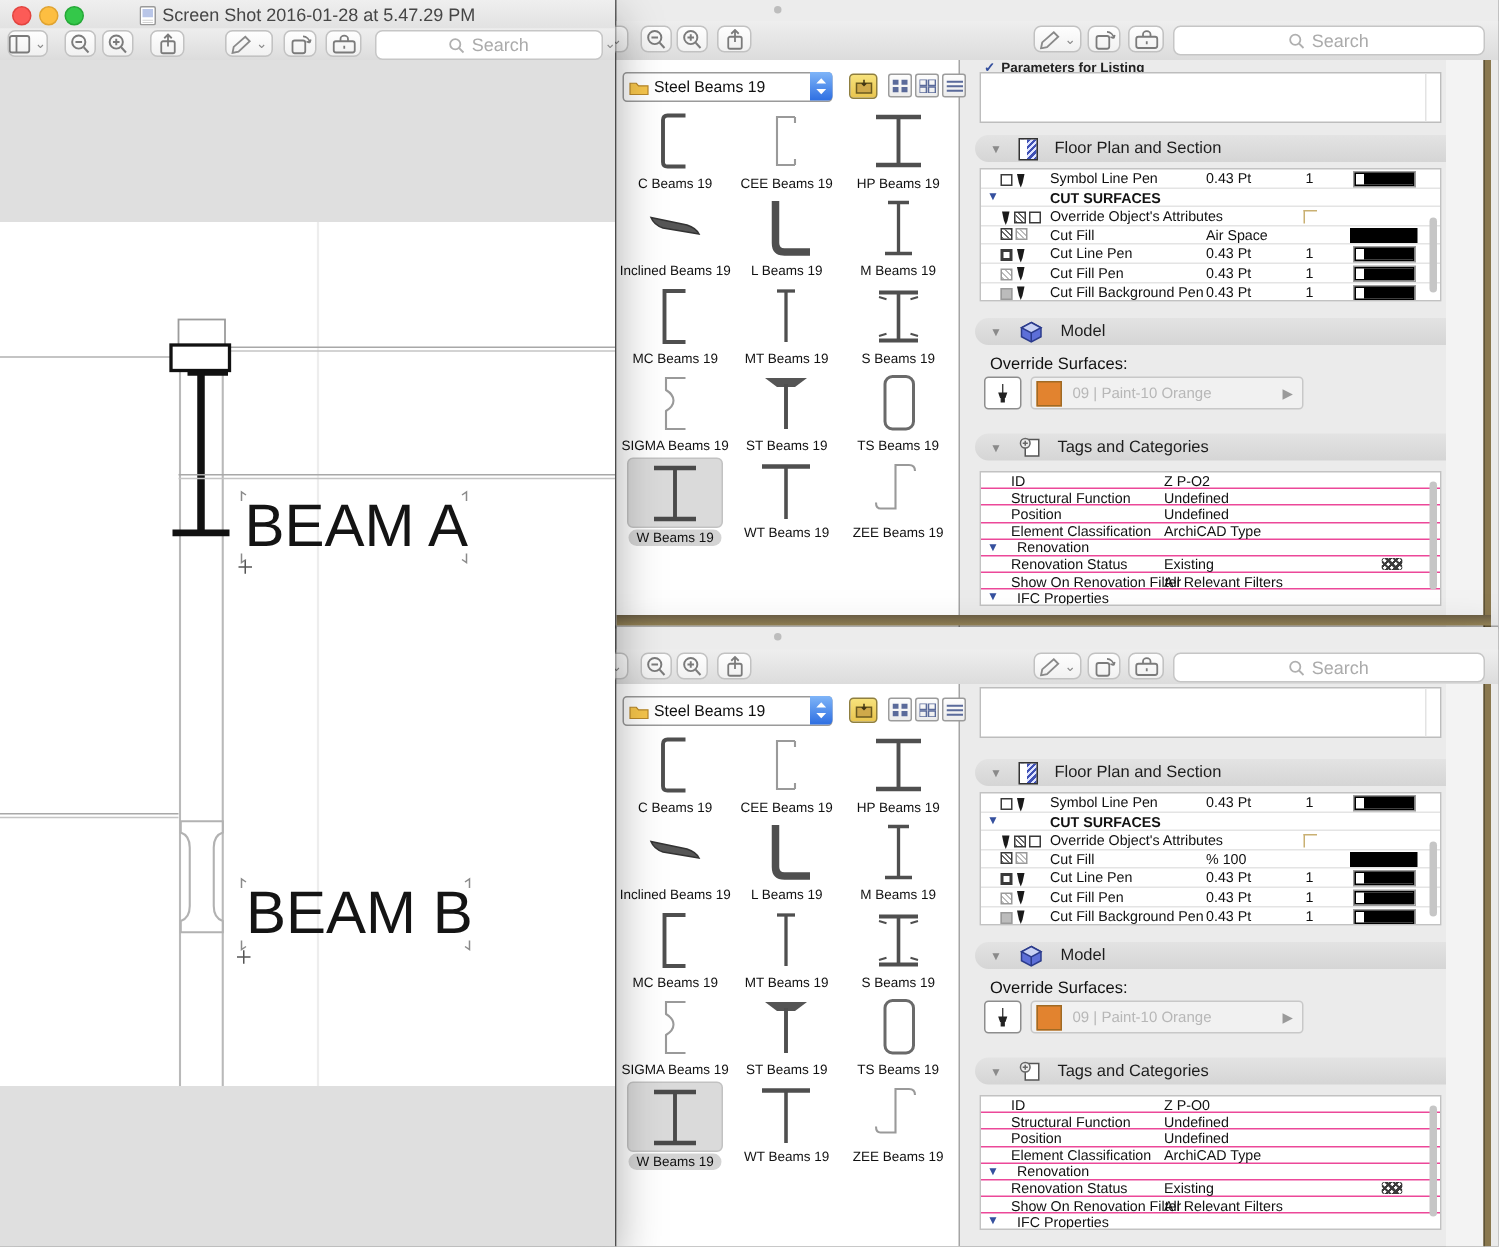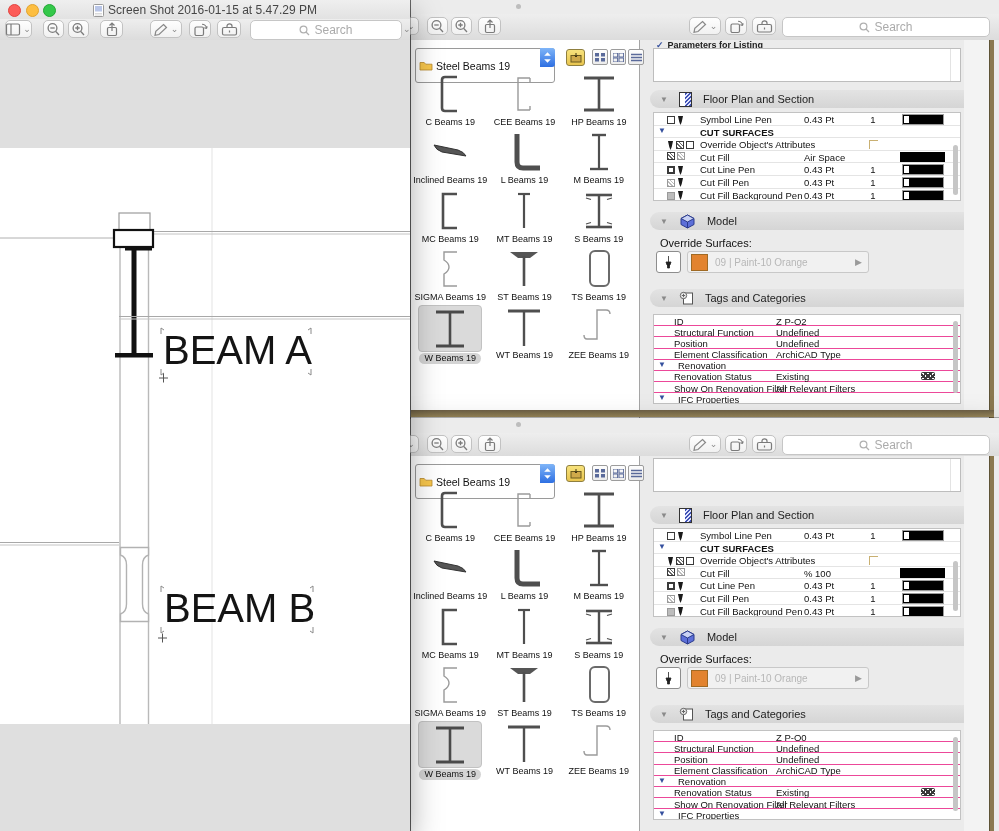--- a/index.html
+++ b/index.html
@@ -15,21 +15,21 @@
   .chev{color:#8a8a8a;font-size:9px;line-height:1;}
   .searchfield{position:absolute;height:18px;border:1px solid #c6c6c6;border-radius:5px;background:#fff;display:flex;align-items:center;justify-content:center;gap:4px;color:#ababab;font-size:12px;}
   
   .lw-content{position:absolute;left:0;right:0;top:40px;bottom:0;background:#dfdfdf;}
   .lw-white{position:absolute;left:0;top:108px;width:410px;height:576px;background:#fff;}
   
   .dialog{position:absolute;left:0;right:0;bottom:0;background:#ebebeb;font-family:"Liberation Sans",sans-serif;}
   .libpanel{position:absolute;left:0;top:0;width:229px;bottom:0;background:#fff;border-right:1px solid #a5a5a5;box-sizing:border-box;}
   .split-dot{position:absolute;left:105px;top:-38px;width:5px;height:5px;border-radius:50%;background:#bdbdbd;}
   .lib-toolbar{position:absolute;top:8px;left:4px;right:3px;height:20px;}
-  .folder-select{position:absolute;left:0;top:0;width:140px;height:35px;border:1px solid #9a9a9a;border-radius:3px;background:#fff;display:flex;align-items:center;gap:3px;padding-left:3px;font-size:10.5px;color:#111;box-sizing:border-box;}
+  .folder-select{position:absolute;left:0;top:0;width:140px;height:20px;border:1px solid #9a9a9a;border-radius:3px;background:#fff;display:flex;align-items:center;gap:3px;padding-left:3px;font-size:10.5px;color:#111;box-sizing:border-box;}
   .stepper{position:absolute;right:-1px;top:-1px;width:15px;height:19px;border-radius:0 3px 3px 0;background:linear-gradient(#7fb5f8,#2e6fe2);display:flex;align-items:center;justify-content:center;}
   .lib-yellow{position:absolute;left:151px;top:1px;width:19px;height:17px;border:1px solid #8f7f3f;border-radius:3px;background:linear-gradient(#f7e27c,#e9c54f);display:flex;align-items:center;justify-content:center;box-sizing:border-box;}
   .viewbtns{position:absolute;left:177px;top:1px;display:flex;gap:2px;}
   .vbtn{width:16px;height:16px;border:1px solid #9c9c9c;border-radius:2px;background:linear-gradient(#fdfdfd,#ececec);display:flex;align-items:center;justify-content:center;box-sizing:border-box;}
   .lib-grid{position:absolute;top:32px;left:2px;right:3px;display:grid;grid-template-columns:1fr 1fr 1fr;row-gap:3px;}
   .cell{display:flex;flex-direction:column;align-items:center;}
   .cicon{width:64px;height:44px;display:flex;align-items:center;justify-content:center;border-radius:4px;box-sizing:border-box;}
   .cicon.sel{background:#dadada;border:1px solid #c2c2c2;height:47px;}
   .clabel{font-size:9px;text-align:center;line-height:1.15;margin-top:1px;color:#111;}
   .clabel.sel{background:#d4d4d4;border-radius:7px;padding:0 5px;}
@@ -908,21 +908,21 @@
     <div class="titlebar" style="height:19px;">
       <div class="lights">
         <span style="left:8px;top:4px;width:11px;height:11px;background:#fc5b57;border:1px solid #e2443f;"></span>
         <span style="left:26px;top:4px;width:11px;height:11px;background:#fdbe41;border:1px solid #e0a330;"></span>
         <span style="left:43px;top:4px;width:11px;height:11px;background:#34c84a;border:1px solid #24a836;"></span>
       </div>
       <div class="title" style="top:3px;font-size:12px;color:#464646;"><svg class="proxy" width="11" height="13">
             <rect x="0.5" y="0.5" width="10" height="12" rx="1" fill="#fff" stroke="#9a9a9a"></rect>
             <rect x="2" y="2" width="7" height="5.5" fill="#b9c6e8"></rect>
             <path d="M2 9.5 h7 M2 11 h7" stroke="#d2d2d2" stroke-width="0.8"></path>
-          </svg><span>Screen Shot 2016-01-15 at 5.47.29 PM</span></div>
+          </svg><span>Screen Shot 2016-01-28 at 5.47.29 PM</span></div>
     </div>
     <div class="toolbar" style="top:19px;height:21px;">
       <div class="tbtn" style="left:5px;top:1px;width:27px;">
           <svg width="16" height="13">
             <rect x="0.5" y="1" width="13" height="11" rx="1.5" fill="none" stroke="#7b7b7b" stroke-width="1.2"></rect>
             <path d="M5 1 v11" stroke="#7b7b7b" stroke-width="1.2"></path>
           </svg>
           <span class="chev" style="margin-left:1px;">⌄</span>
         </div>
       <div class="tbtn" style="left:43px;top:1px;width:21px;">

